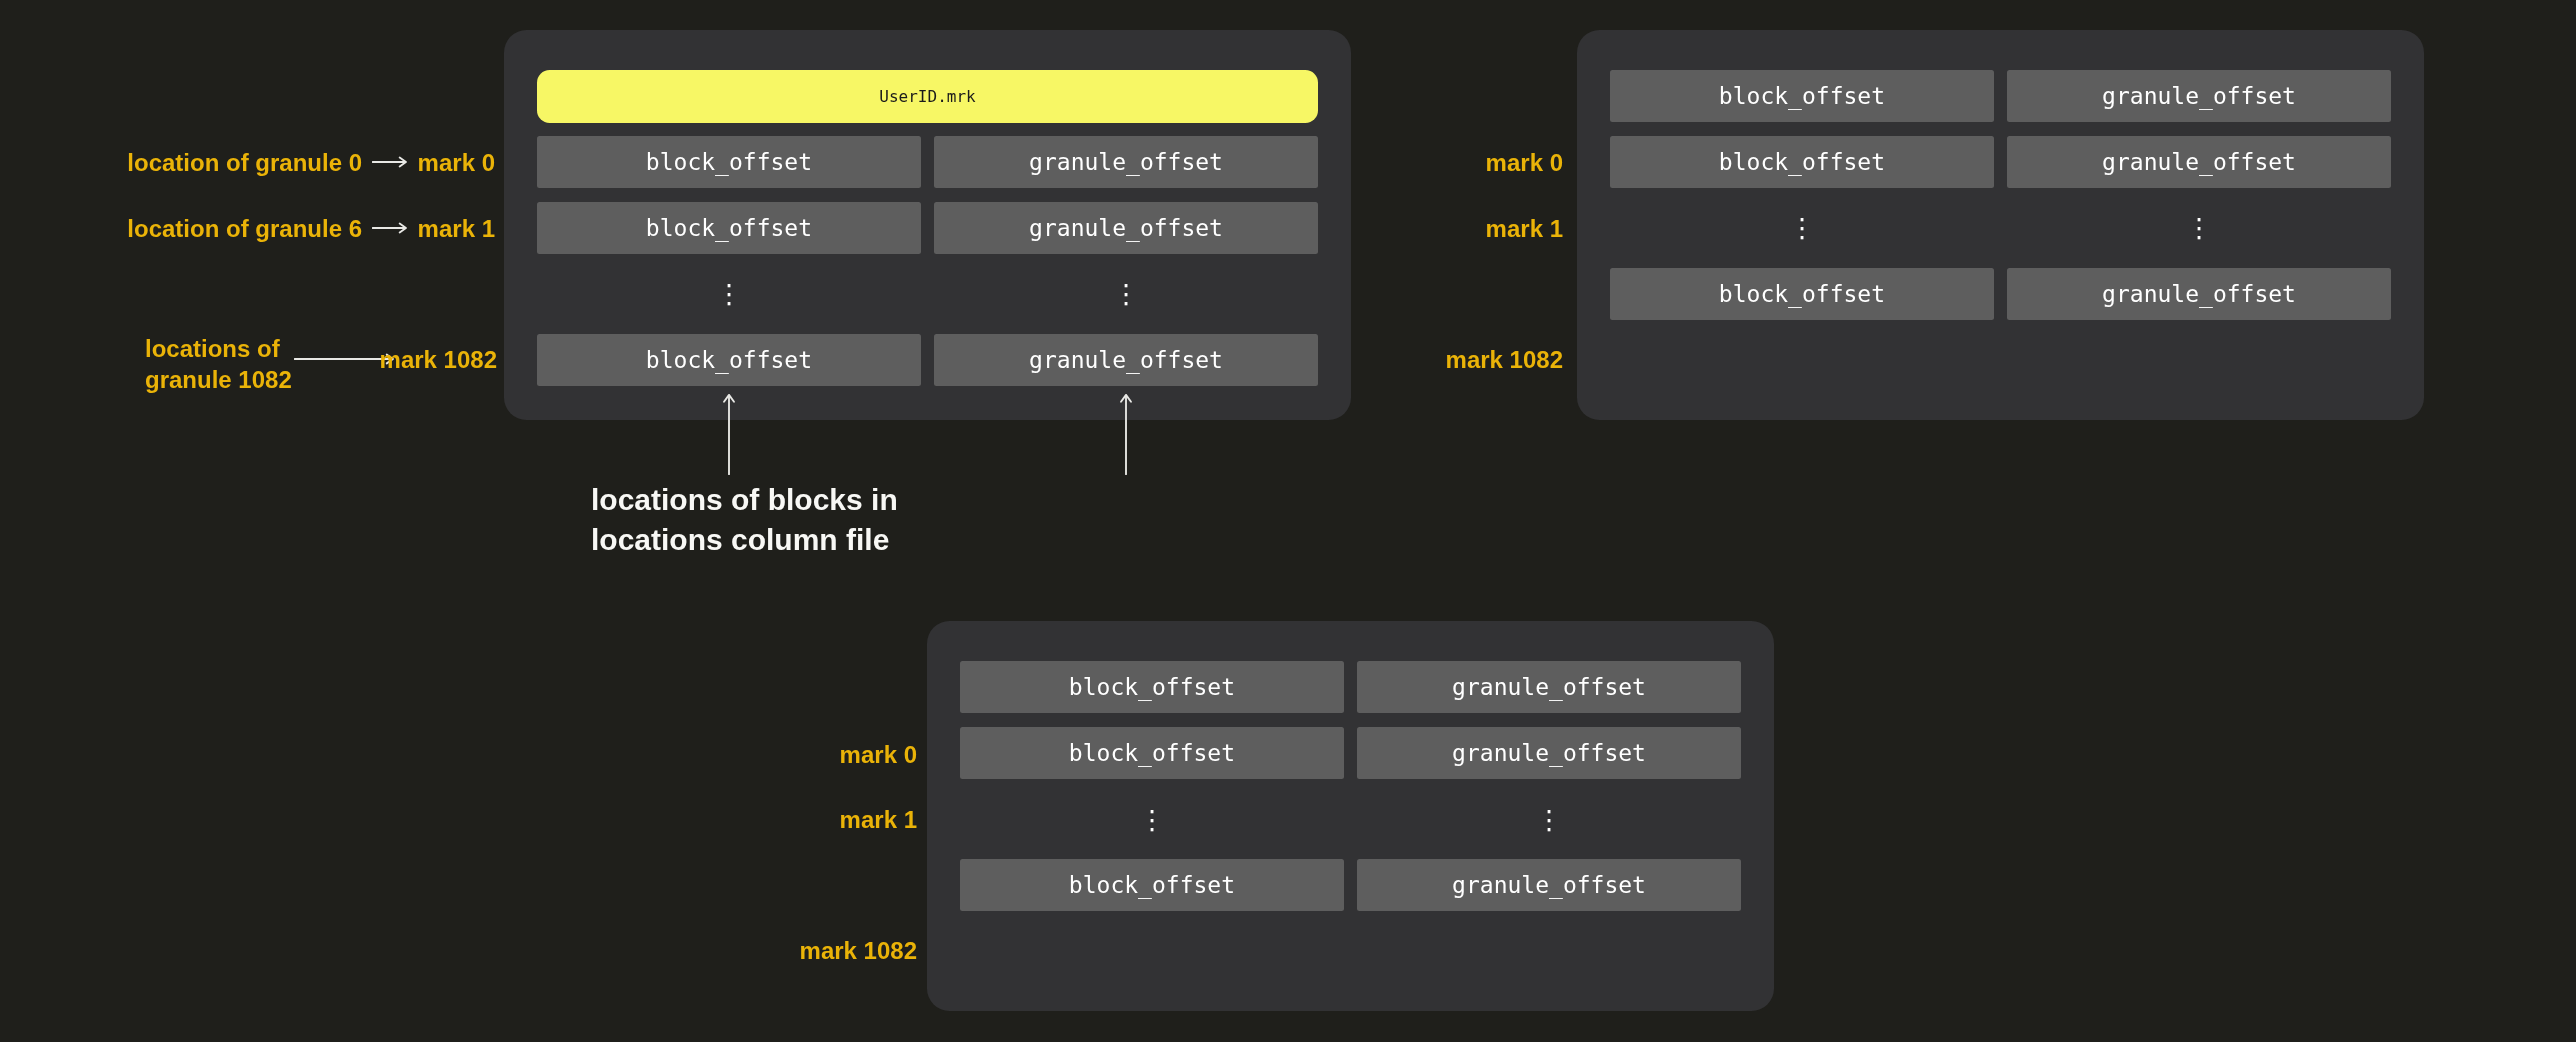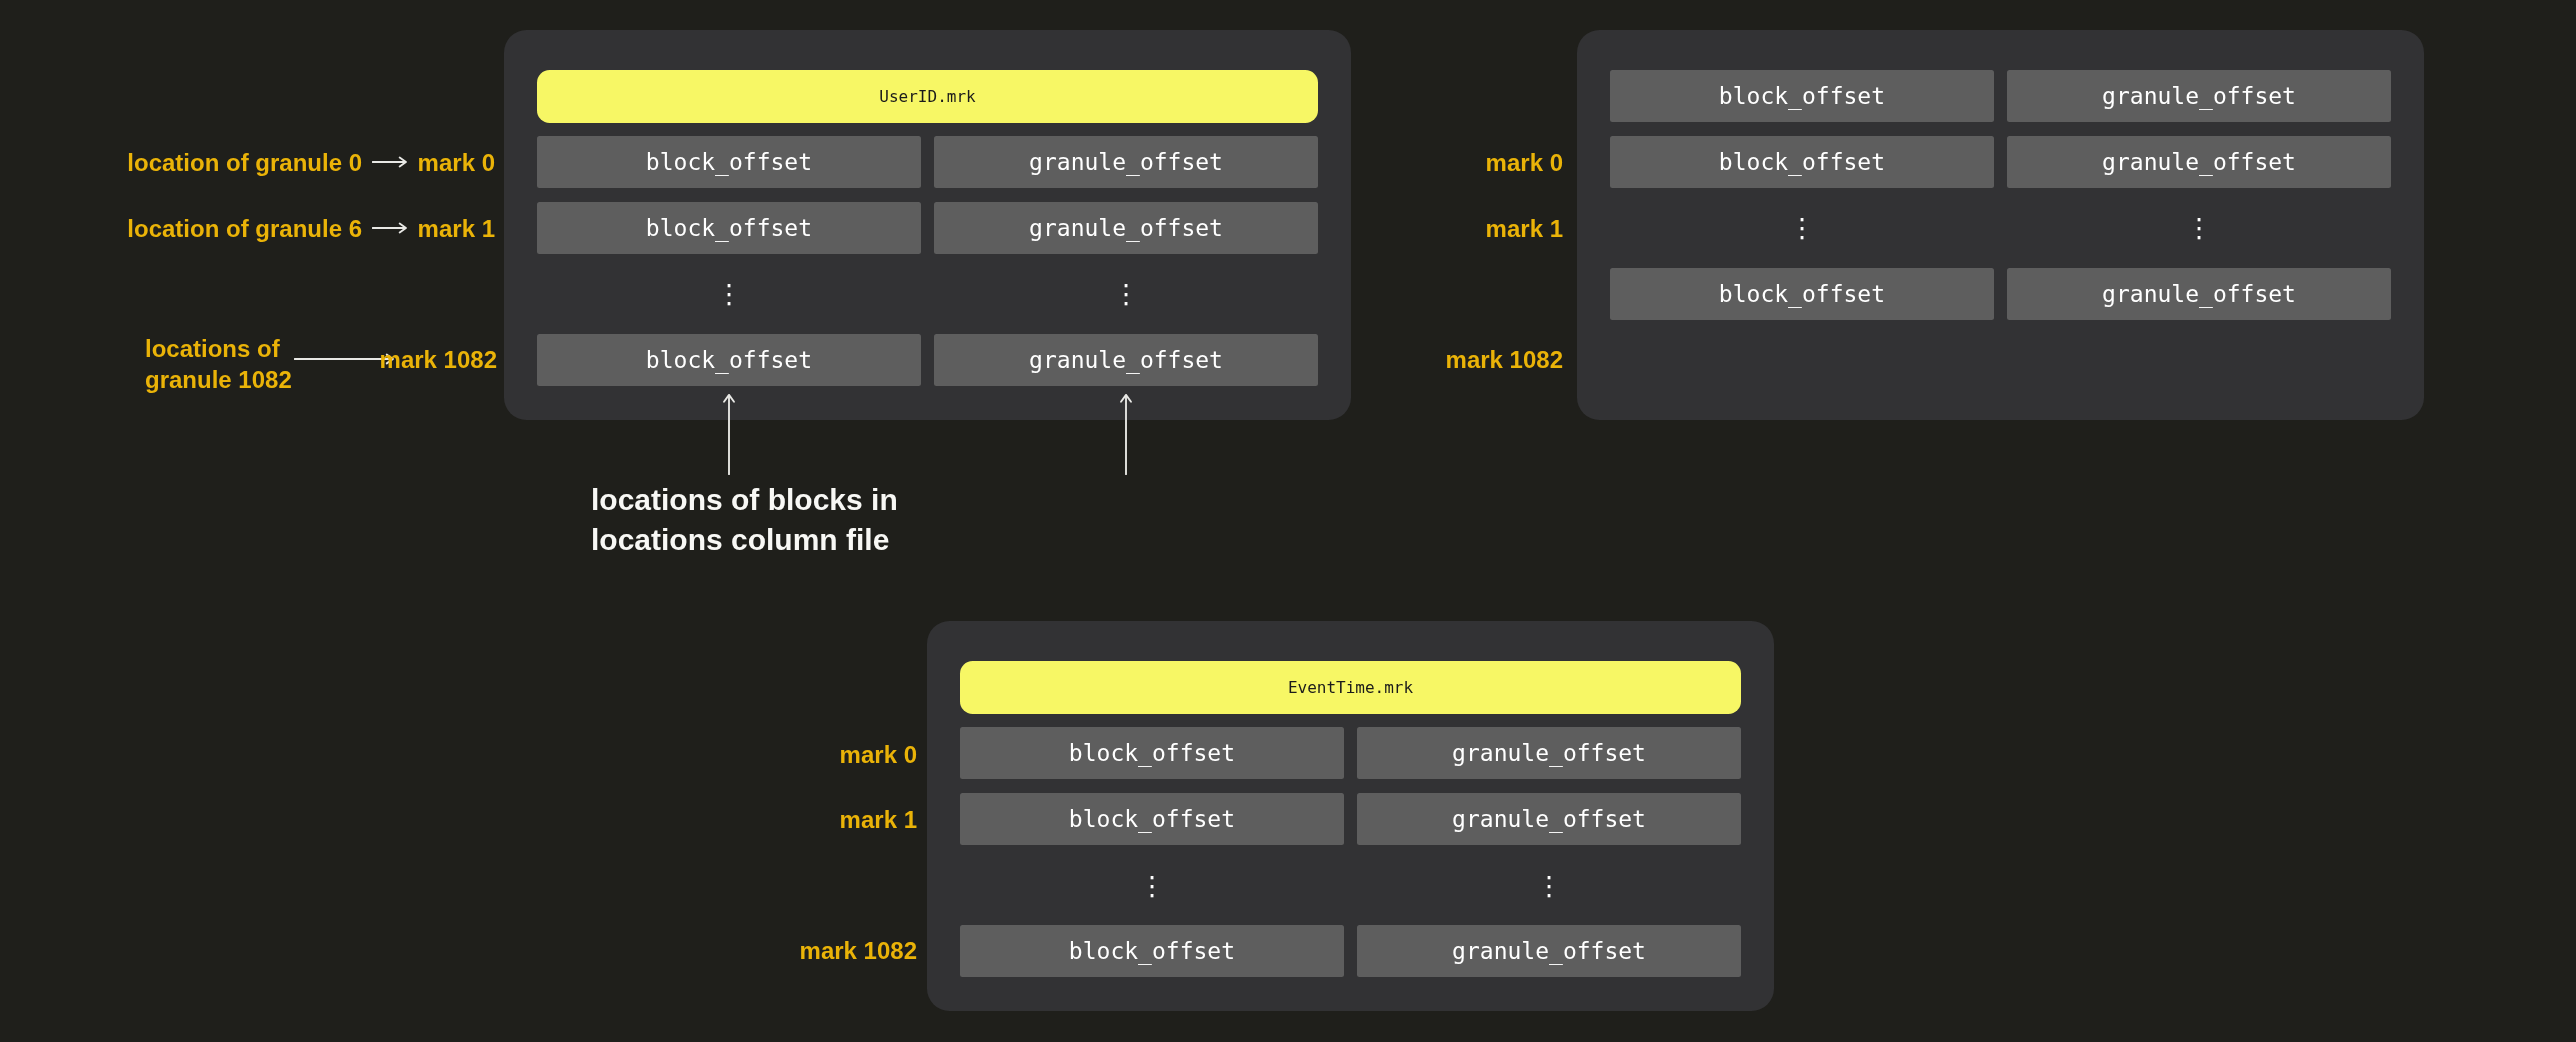--- a/index.html
+++ b/index.html
@@ -71,21 +71,20 @@
       <div class="cell">block_offset</div>
       <div class="cell">granule_offset</div>
       <div class="dots">⋮</div>
       <div class="dots">⋮</div>
       <div class="cell">block_offset</div>
       <div class="cell">granule_offset</div>
     </div>
   </div>
 
   <div class="panel" style="left:927px;top:621px;">
-    <div class="mrk-header">EventTime.mrk</div>
     <div class="grid">
       <div class="cell">block_offset</div>
       <div class="cell">granule_offset</div>
       <div class="cell">block_offset</div>
       <div class="cell">granule_offset</div>
       <div class="dots">⋮</div>
       <div class="dots">⋮</div>
       <div class="cell">block_offset</div>
       <div class="cell">granule_offset</div>
     </div>

